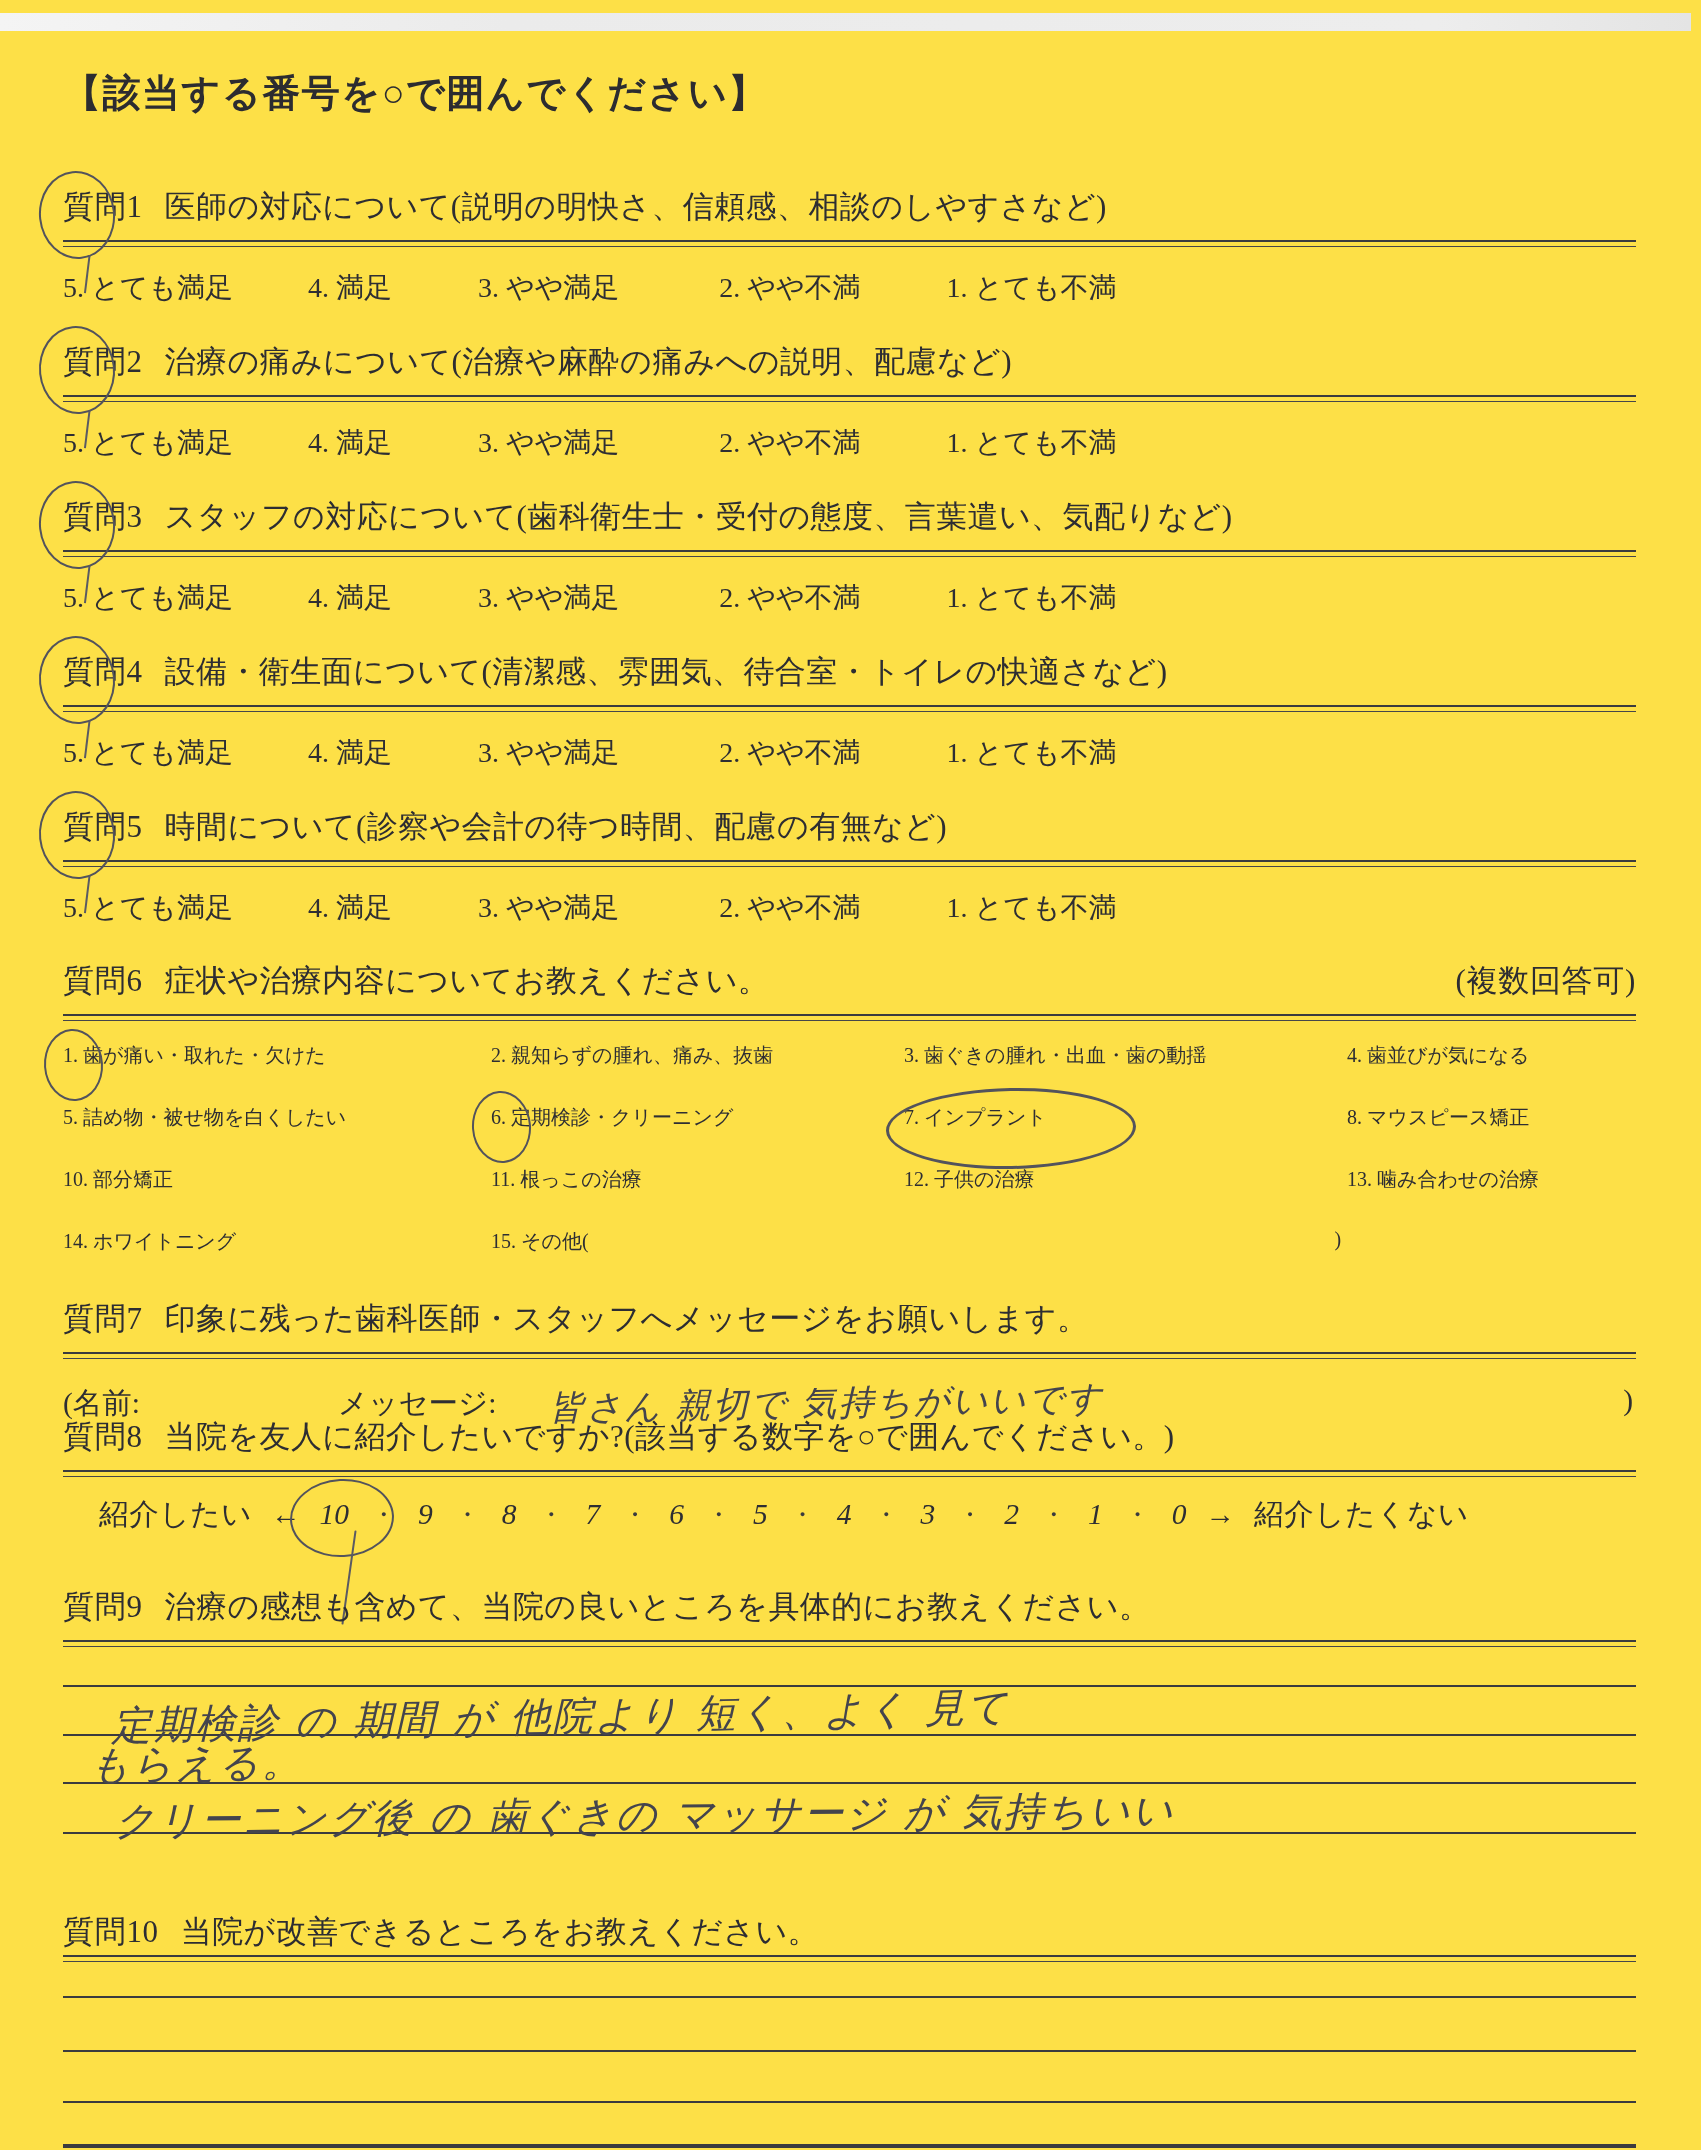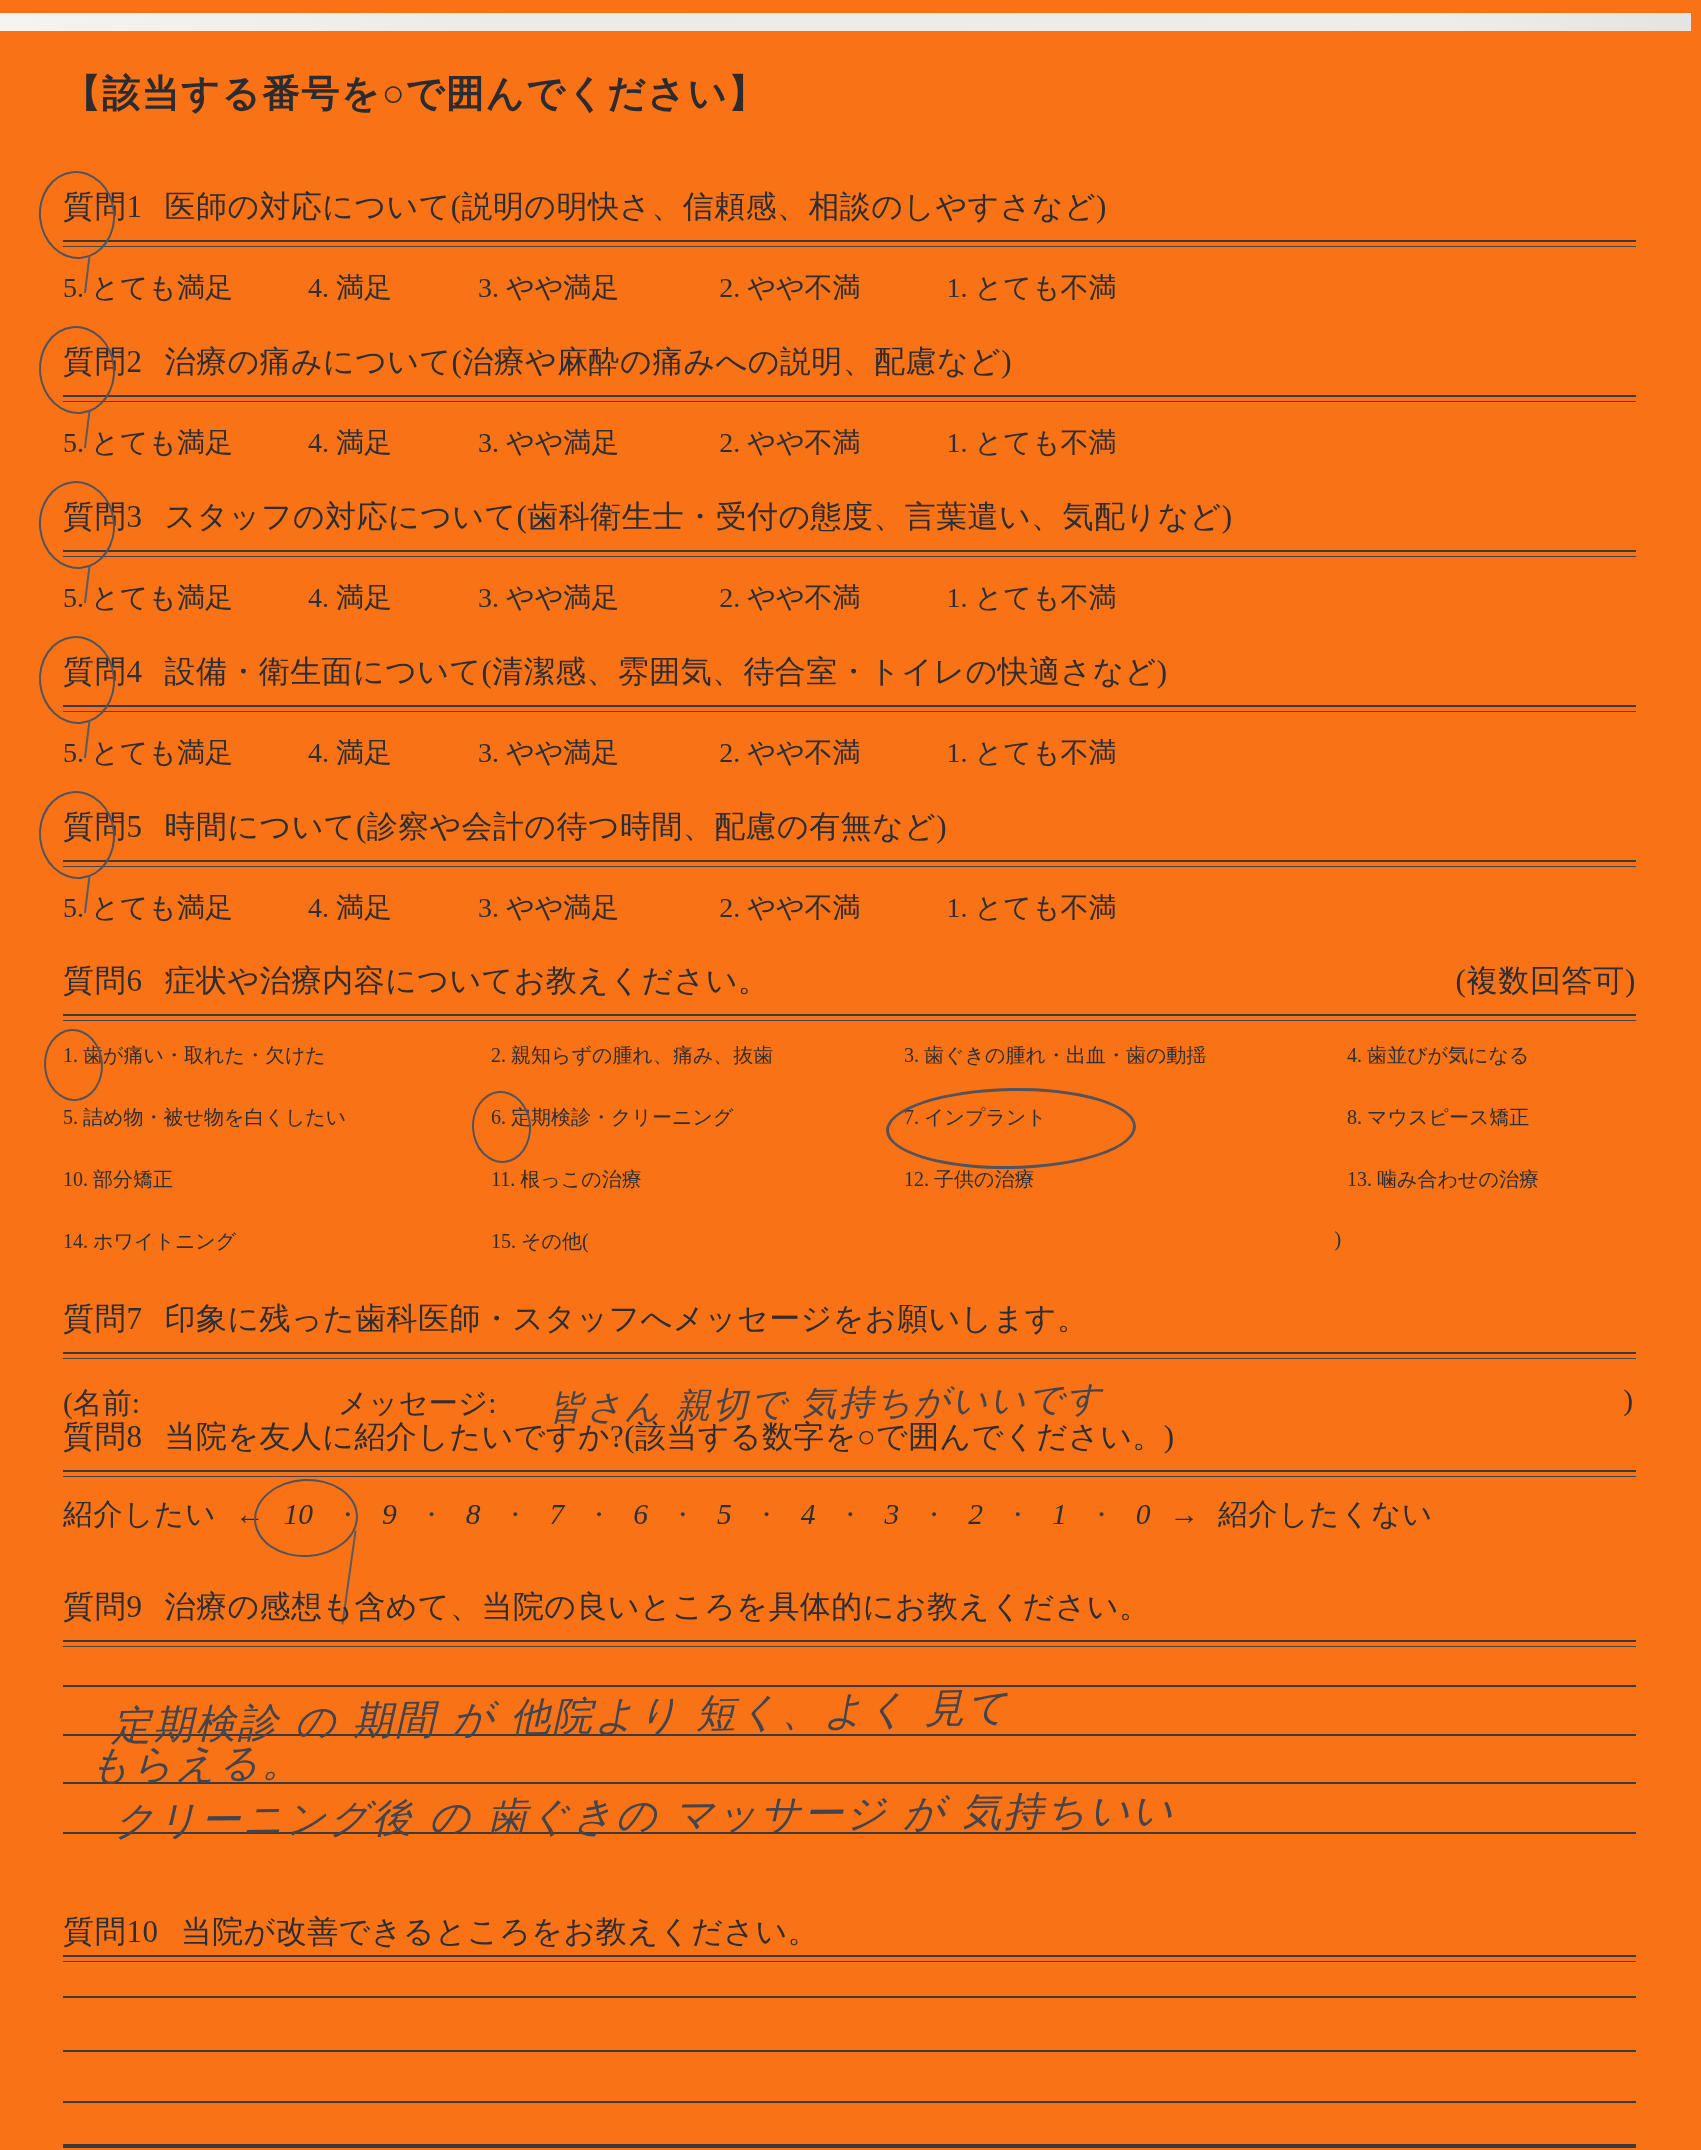--- a/index.html
+++ b/index.html
@@ -3,21 +3,21 @@
 <meta charset="utf-8">
 <style>
   html,body{margin:0;padding:0;}
   body{
     width:1701px;height:2151px;
     background:#ffffff;
     font-family:"Liberation Serif","DejaVu Serif",serif;
     color:#2e2e33;
     overflow:hidden;
   }
-  #page{position:relative;width:1701px;height:2151px;background:#f97316;}
+  #page{position:relative;width:1701px;height:2151px;background:#fde047;}
   .scan-strip{position:absolute;left:0;top:13.3px;width:1691px;height:17.7px;
     background:linear-gradient(90deg,#f4f4f4,#ebebeb 30%,#ededed 85%,#e4e4e4);}
   .block{position:absolute;left:63px;width:1573px;}
   .page-title{font-size:38px;font-weight:bold;letter-spacing:1.5px;color:#2c2c30;}
   .q-title{display:flex;align-items:flex-end;font-size:31px;color:#2d2d32;white-space:nowrap;}
   .q-num{margin-right:22px;letter-spacing:0.7px;}
   .q-topic{letter-spacing:0.4px;font-family:Liberation Serif, serif;}
   .q-note{margin-left:auto;letter-spacing:0.7px;}
   .sep{height:4.4px;border-top:2.2px solid #3b3b3e;border-bottom:1.5px solid #46464a;margin-top:11.8px;}
   .options{display:flex;align-items:flex-start;margin-top:22px;font-size:28px;white-space:nowrap;}
@@ -35,21 +35,21 @@
   .q6-item{position:relative;}
   .circle-small{left:-19px;top:-13.3px;width:55px;height:68px;transform:rotate(-4deg);}
   .circle-wide{left:-17.7px;top:-16px;width:244px;height:75px;transform:rotate(-1deg);border-width:3px;}
   .paren-end{justify-self:end;padding-right:5.9px;}
   .fields-row{display:flex;align-items:flex-start;margin-top:25px;font-size:29.5px;position:relative;}
   .msg-label{margin-left:198px;}
   .close-paren{position:absolute;right:3px;top:0;}
   .hand{font-family:"DejaVu Sans","Liberation Sans",sans-serif;font-style:italic;
     color:#44444d;letter-spacing:2.2px;}
   .hw-msg{margin-left:52px;font-size:35px;transform:rotate(-1deg);margin-top:-4.4px;}
-  .scale-row{display:flex;align-items:center;margin-top:17.7px;font-size:29.5px;white-space:nowrap;}
+  .scale-row{display:flex;align-items:center;margin-top:17.7px;font-size:29.5px;white-space:nowrap;margin-left:36px;}
   .scale-label{letter-spacing:0.7px;}
   .scale-arrow{margin:0 19px;}
   .scale-num{position:relative;font-style:italic;}
   .scale-dot{margin:0 22px;font-size:25px;color:#3a3a3e;}
   .circle-q8{left:-29.5px;top:-19px;width:100px;height:74px;transform:rotate(-3deg);}
   .q8-tail{position:absolute;left:348px;top:1530px;width:2.2px;height:95px;background:#5a5a63;
     transform:rotate(8deg);border-radius:1.5px;}
   .rule{position:absolute;left:63px;width:1573px;height:2.2px;background:#3b3b3e;}
   .rule.thick{height:3.7px;}
   .hw-line{position:absolute;font-size:40px;white-space:nowrap;}

